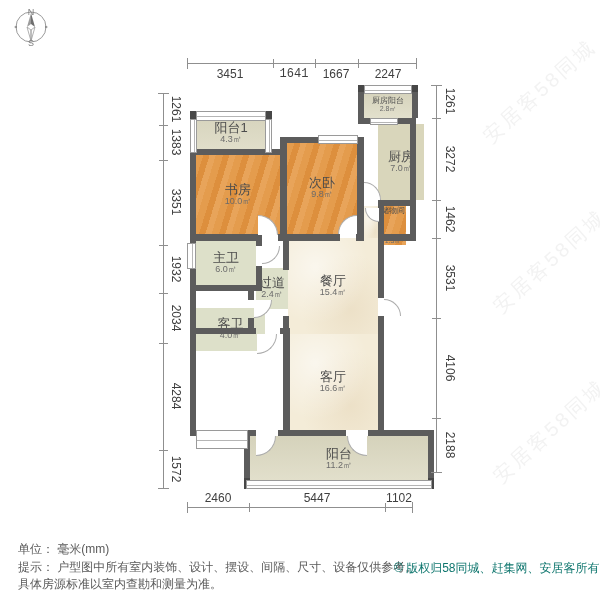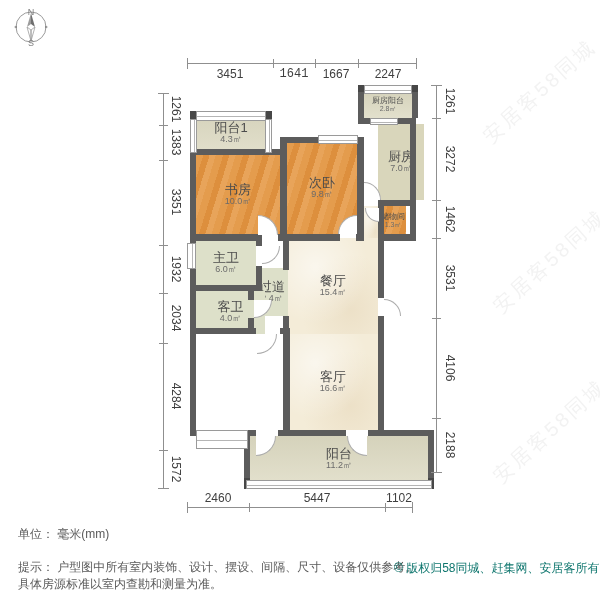--- a/index.html
+++ b/index.html
@@ -72,34 +72,34 @@
     <span class="ra">9.8㎡</span>
   </div>
   <div class="room balc sm" style="left:364px;top:91px;width:48px;height:27px;">
     <span class="rn">厨房阳台</span>
     <span class="ra">2.8㎡</span>
   </div>
   <div class="room kitch" style="left:364px;top:124px;width:46px;height:76px;">
     <span class="rn">厨房</span>
     <span class="ra">7.0㎡</span>
   </div>
-  <div class="room wood sm" style="left:380px;top:206px;width:26px;height:28px;">
+  <div class="room wood sm" style="left:380px;top:206px;width:26px;height:39px;justify-content:space-between;">
     <span class="rn">储物间</span>
     <span class="ra">1.3㎡</span>
   </div>
   <div class="room marble" style="left:364px;top:206px;width:16px;height:34px;"></div>
   <div class="room bath" style="left:196px;top:241px;width:60px;height:44px;">
     <span class="rn">主卫</span>
     <span class="ra">6.0㎡</span>
   </div>
-  <div class="room bath" style="left:256px;top:268px;width:32px;height:48px;">
+  <div class="room bath" style="left:256px;top:268px;width:32px;height:41px;">
     <span class="rn">过道</span>
     <span class="ra">2.4㎡</span>
   </div>
-  <div class="room bath" style="left:196px;top:291px;width:69px;height:43px;">
+  <div class="room bath" style="left:196px;top:308px;width:69px;height:43px;">
     <span class="rn">客卫</span>
     <span class="ra">4.0㎡</span>
   </div>
   <div class="room marble" style="left:288px;top:238px;width:90px;height:96px;">
     <span class="rn">餐厅</span>
     <span class="ra">15.4㎡</span>
   </div>
   <div class="room marble" style="left:288px;top:334px;width:90px;height:96px;">
     <span class="rn">客厅</span>
     <span class="ra">16.6㎡</span>
@@ -217,18 +217,18 @@
   <div class="tick" style="left:432px;top:318px;width:9px;height:1px;"></div>
   <div class="tick" style="left:432px;top:418px;width:9px;height:1px;"></div>
   <div class="tick" style="left:431px;top:472px;width:11px;height:1px;"></div>
   <span class="dim dimv" style="left:450px;top:101px;">1261</span>
   <span class="dim dimv" style="left:450px;top:159px;">3272</span>
   <span class="dim dimv" style="left:450px;top:219px;">1462</span>
   <span class="dim dimv" style="left:450px;top:278px;">3531</span>
   <span class="dim dimv" style="left:450px;top:368px;">4106</span>
   <span class="dim dimv" style="left:450px;top:445px;">2188</span>
 
-  <div class="ft" style="left:18px;top:526px;">单位： 毫米(mm)</div>
+  <div class="ft" style="left:18px;top:541px;">单位： 毫米(mm)</div>
   <div class="ft" style="left:18px;top:576px;">具体房源标准以室内查勘和测量为准。</div>
   <div class="ft" style="left:18px;top:559px;">提示： 户型图中所有室内装饰、设计、摆设、间隔、尺寸、设备仅供参考。</div>
   <div class="ft copy" style="left:394px;top:560px;">© 版权归58同城、赶集网、安居客所有</div>
 
 </div>
 
 </body></html>

